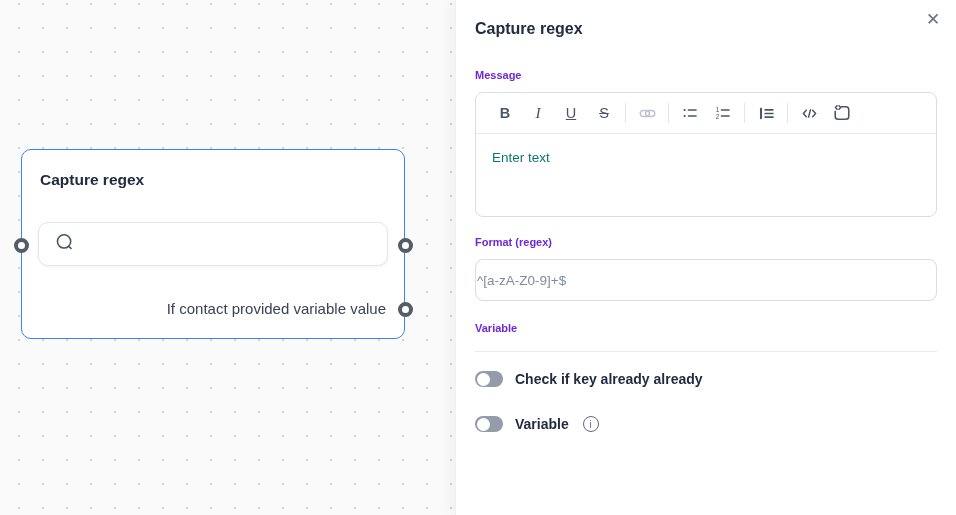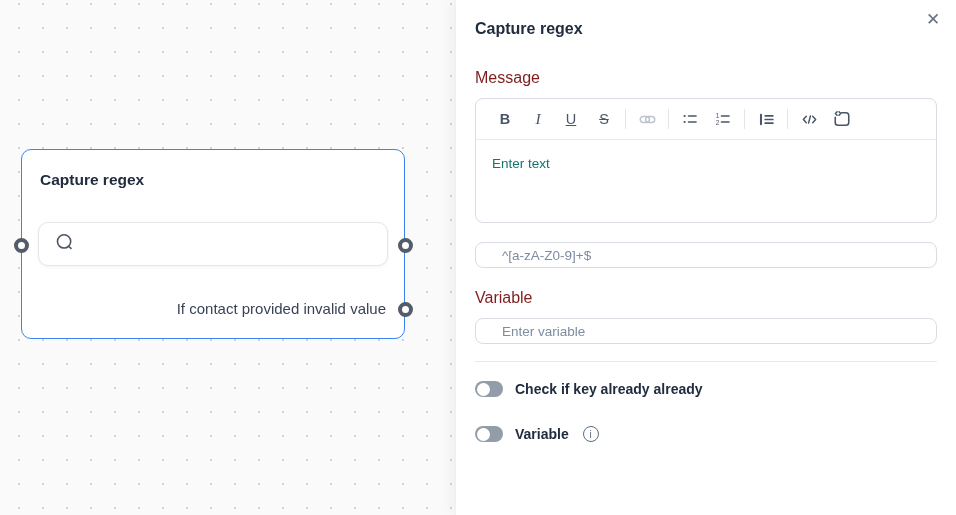--- a/index.html
+++ b/index.html
@@ -70,21 +70,21 @@
   .panel-title { font-size: 16px; font-weight: 700; color: #222c40; }
   .close-btn {
     position: absolute; top: 6px; right: 10px;
     width: 26px; height: 26px;
     display: flex; align-items: center; justify-content: center;
     font-size: 17px; color: #697383;
     cursor: pointer; background: none; border: none;
     font-family: "Liberation Sans", sans-serif;
   }
   .field-label {
-    font-size: 16px; font-weight: 400; color: #7f1d1d;
+    font-size: 11px; font-weight: 700; color: #6d28d9;
     margin-bottom: 11px;
   }
   .sec-message  { margin-top: 31px; }
   .sec-format   { margin-top: 19px; }
   .sec-variable { margin-top: 21px; }
 
   .editor {
     border: 1px solid #d9dce3;
     border-radius: 8px;
     overflow: hidden;
@@ -111,24 +111,24 @@
   .tb-sep { width: 1px; height: 20px; background: #e2e5ea; flex: 0 0 auto; }
   .tb-btn svg { display: block; }
   .editor-body {
     height: 82px;
     padding: 16px;
     font-size: 13.5px; color: #0f766e;
     cursor: text;
   }
 
   .text-input {
-    width: 100%; height: 26px;
+    width: 100%; height: 42px;
     border: 1px solid #d9dce3;
     border-radius: 8px;
-    padding: 0 26px;
+    padding: 0 1px;
     font-size: 13.5px;
     font-family: "Liberation Sans", sans-serif;
     color: #222c40;
     outline: none;
     background: #fff;
   }
   .text-input::placeholder { color: #7e8ca0; opacity: 1; }
 
   .hr { margin-top: 17px; border: none; border-top: 1px solid #e7e9f0; }
 
@@ -169,21 +169,21 @@
 
     <div class="node-msg-input">
       <span>
         <svg width="21" height="21" viewBox="0 0 20 20" fill="none" stroke="#4b5563" stroke-width="1.5" stroke-linecap="round">
           <circle cx="9.6" cy="9" r="6.3"></circle>
           <path d="M13.9 13.6 L16.2 15.6"></path>
         </svg>
       </span>
     </div>
 
-    <div class="node-branch">If contact provided invalid value</div>
+    <div class="node-branch">If contact provided variable value</div>
 
     <span class="port port-left"></span>
     <span class="port port-right-top"></span>
     <span class="port port-right-bottom"></span>
   </div>
 </div>
 
 <div class="panel">
   <div class="panel-title">Capture regex</div>
   <button class="close-btn">✕</button>
@@ -243,26 +243,26 @@
             <path d="M3.6 1.6 L2.2 3.1 L3.6 4.6"></path>
             <path d="M5.4 1.6 L6.8 3.1 L5.4 4.6"></path>
           </svg>
         </button>
       </div>
       <div class="editor-body">Enter text</div>
     </div>
   </div>
 
   <div class="sec-format">
+    <div class="field-label">Format (regex)</div>
     <input class="text-input" type="text" placeholder="^[a-zA-Z0-9]+$" style="">
   </div>
 
   <div class="sec-variable">
     <div class="field-label">Variable</div>
-    <input class="text-input" type="text" placeholder="Enter variable" style="">
   </div>
 
   <hr class="hr">
 
   <div class="toggle-row">
     <span class="toggle">
         <span class="knob"></span>
       </span>
     <span class="toggle-label">Check if key already already</span>
   </div>

